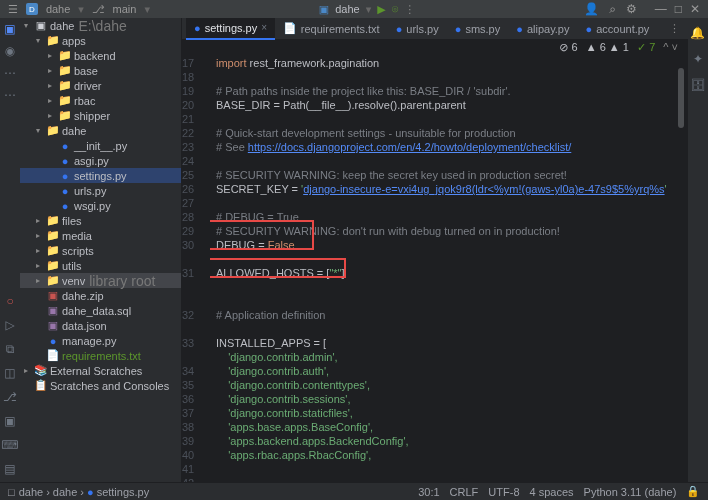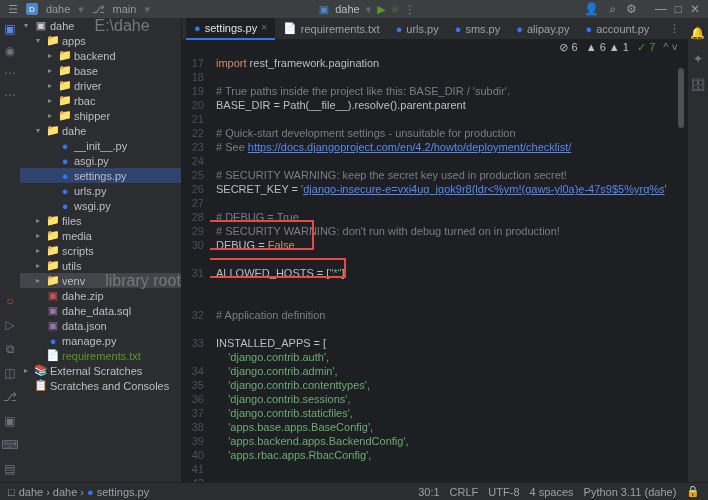--- a/index.html
+++ b/index.html
@@ -21,31 +21,31 @@
 .sidebar{width:162px;background:#2b2d30;border-right:1px solid #1e1f22;display:flex;flex-direction:column}
 .sb-header{height:22px;display:flex;align-items:center;padding:0 8px;justify-content:space-between}
 .sb-header span{color:#dfe1e5;font-size:11px}
 .tree{flex:1;overflow-y:auto;font-size:11px}
 .tree-item{display:flex;align-items:center;height:15px;padding-left:var(--indent,8px);cursor:pointer;white-space:nowrap}
 .tree-item.selected{background:#2e436e}
 .tree-item.highlight{background:#43454a}
 .tree-item .arrow{width:10px;color:#888;font-size:8px}
 .tree-item .icon{width:14px;display:inline-flex;justify-content:center;margin-right:2px}
 .tree-item .name{color:#bcbec4}
-.tree-item .hint{color:#787878;margin-left:20px;font-size:16px}
+.tree-item .hint{color:#787878;margin-left:4px;font-size:14px}
 .folder-icon{color:#ced0d6}
 .py-icon{color:#3574f0}
 .editor-area{flex:1;display:flex;flex-direction:column;background:#1e1f22}
 .tabs{height:22px;display:flex;align-items:center;background:#2b2d30;border-bottom:1px solid #1e1f22;padding-left:4px}
 .tab{display:flex;align-items:center;padding:0 8px;height:22px;gap:4px;font-size:11px;color:#9da0a8;cursor:pointer}
 .tab.active{background:#1e1f22;border-bottom:2px solid #3574f0;color:#dfe1e5}
 .tab .close{color:#6e7681;font-size:10px}
 .tabs-right{margin-left:auto;display:flex;align-items:center;gap:6px;padding-right:8px;font-size:10px;color:#888}
 .code{flex:1;display:flex;overflow:hidden;font-family:Consolas,monospace;font-size:11px;line-height:14px}
-.gutter{width:28px;text-align:right;padding-right:6px;color:#4b5059;user-select:none;padding-top:2px}
+.gutter{width:28px;text-align:left;padding-right:6px;color:#4b5059;user-select:none;padding-top:2px}
 .gutter div{height:14px}
 .code-content{flex:1;padding-top:2px;padding-left:6px;position:relative;overflow:hidden}
 .line{height:14px;white-space:pre}
 .redbox{border:2px solid #e74946;position:absolute;pointer-events:none}
 .kw{color:#cf8e6d}
 .str{color:#6aab73}
 .cmt{color:#7a7e85}
 .link{color:#548af7;text-decoration:underline}
 .statusbar{height:18px;background:#2b2d30;border-top:1px solid #1e1f22;display:flex;align-items:center;padding:0 8px;font-size:10px;color:#9da0a8;justify-content:space-between}
 .sb-left{display:flex;align-items:center;gap:4px}
@@ -286,41 +286,41 @@
           <div>37</div>
           <div>38</div>
           <div>39</div>
           <div>40</div>
           <div>41</div>
           <div>42</div>
       </div>
       <div class="code-content">
         <div class="line"><span class="kw">import</span> rest_framework.pagination</div>
         <div class="line"></div>
-        <div class="line"><span class="cmt"># True paths inside the project like this: BASE_DIR / 'subdir'.</span></div>
+        <div class="line"><span class="cmt"># Path paths inside the project like this: BASE_DIR / 'subdir'.</span></div>
         <div class="line">BASE_DIR = Path(__file__).resolve().parent.parent</div>
         <div class="line"></div>
         <div class="line"><span class="cmt"># Quick-start development settings - unsuitable for production</span></div>
         <div class="line"><span class="cmt"># See </span><span class="link">https://docs.djangoproject.com/en/4.2/howto/deployment/checklist/</span></div>
         <div class="line"></div>
         <div class="line"><span class="cmt"># SECURITY WARNING: keep the secret key used in production secret!</span></div>
         <div class="line">SECRET_KEY = <span class="str">'</span><span class="link">django-insecure-e=vxi4ug_jqok9r8(ldr&lt;%ym!(gaws-yl0a)e-47s9$5%yrq%s</span><span class="str">'</span></div>
         <div class="line"></div>
         <div class="line"><span class="selected"><span class="cmt"># DEBUG = True</span></span></div>
         <div class="line"><span class="cmt"># SECURITY WARNING: don't run with debug turned on in production!</span></div>
         <div class="line"><span class="selected">DEBUG = <span class="kw">False</span></span></div>
         <div class="line"></div>
         <div class="line">ALLOWED_HOSTS = [<span class="str">"*"</span>]</div>
         <div class="line"></div>
         <div class="line"></div>
         <div class="line"><span class="cmt"># Application definition</span></div>
         <div class="line"></div>
         <div class="line">INSTALLED_APPS = [</div>
+        <div class="line"><span class="str">    'django.contrib.admin',</span></div>
         <div class="line"><span class="str">    'django.contrib.auth',</span></div>
-        <div class="line"><span class="str">    'django.contrib.admin',</span></div>
         <div class="line"><span class="str">    'django.contrib.contenttypes',</span></div>
         <div class="line"><span class="str">    'django.contrib.sessions',</span></div>
         <div class="line"><span class="str">    'django.contrib.staticfiles',</span></div>
         <div class="line"><span class="str">    'apps.base.apps.BaseConfig',</span></div>
         <div class="line"><span class="str">    'apps.backend.apps.BackendConfig',</span></div>
         <div class="line"><span class="str">    'apps.rbac.apps.RbacConfig',</span></div>
 
         <div class="redbox" style="top:166px;left:-2px;width:106px;height:30px"></div>
         <div class="redbox" style="top:204px;left:-2px;width:138px;height:20px"></div>
         <div class="scrollbar-track">

